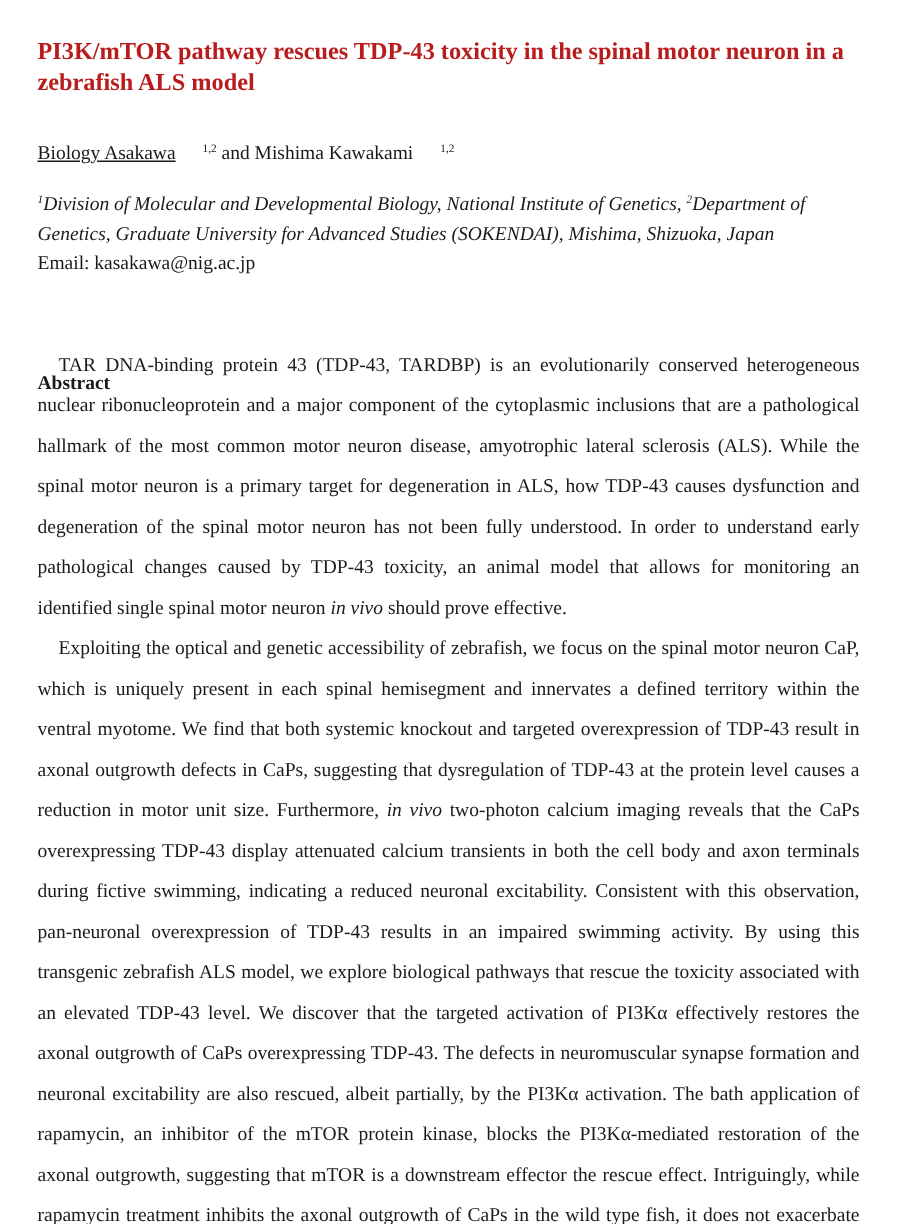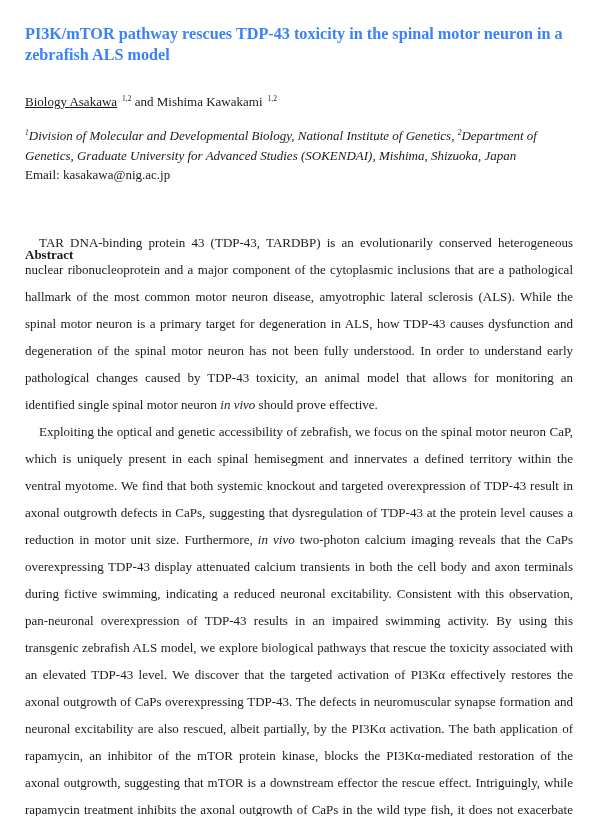--- a/index.html
+++ b/index.html
@@ -4,27 +4,27 @@
   <style>
     html, body { margin: 0; padding: 0; background: #ffffff; }
     body {
       width: 600px; height: 816px; overflow: hidden; position: relative;
       font-family: "Liberation Serif", "DejaVu Serif", serif;
       color: #1a1a1a;
     }
     .page { position: absolute; left: 0; top: 0; width: 600px; height: 816px; }
     .title {
       position: absolute; left: 25px; top: 24px; width: 555px;
-      font-weight: bold; font-size: 16.2px; line-height: 21px; color: #3b82f6;
+      font-weight: bold; font-size: 16.2px; line-height: 21px; color: #b91c1c;
     }
     .authors {
       position: absolute; left: 25px; top: 91px; font-size: 13px; line-height: 16px;
     }
     .authors .u { text-decoration: underline; }
-    .authors sup { font-size: 7.5px; vertical-align: 5px; margin-left: 5px; }
+    .authors sup { font-size: 7.5px; vertical-align: 5px; margin-left: 18px; }
     .affil {
       position: absolute; left: 25px; top: 123px; width: 560px;
       font-size: 13px; line-height: 19.5px;
     }
     .affil i { font-style: italic; }
     .affil sup { font-size: 7.5px; vertical-align: 5px; }
     .abstract-h {
       position: absolute; left: 25px; top: 204px; font-weight: bold; font-size: 13px; margin-top: 43px;
     }
     .abstract-body {

